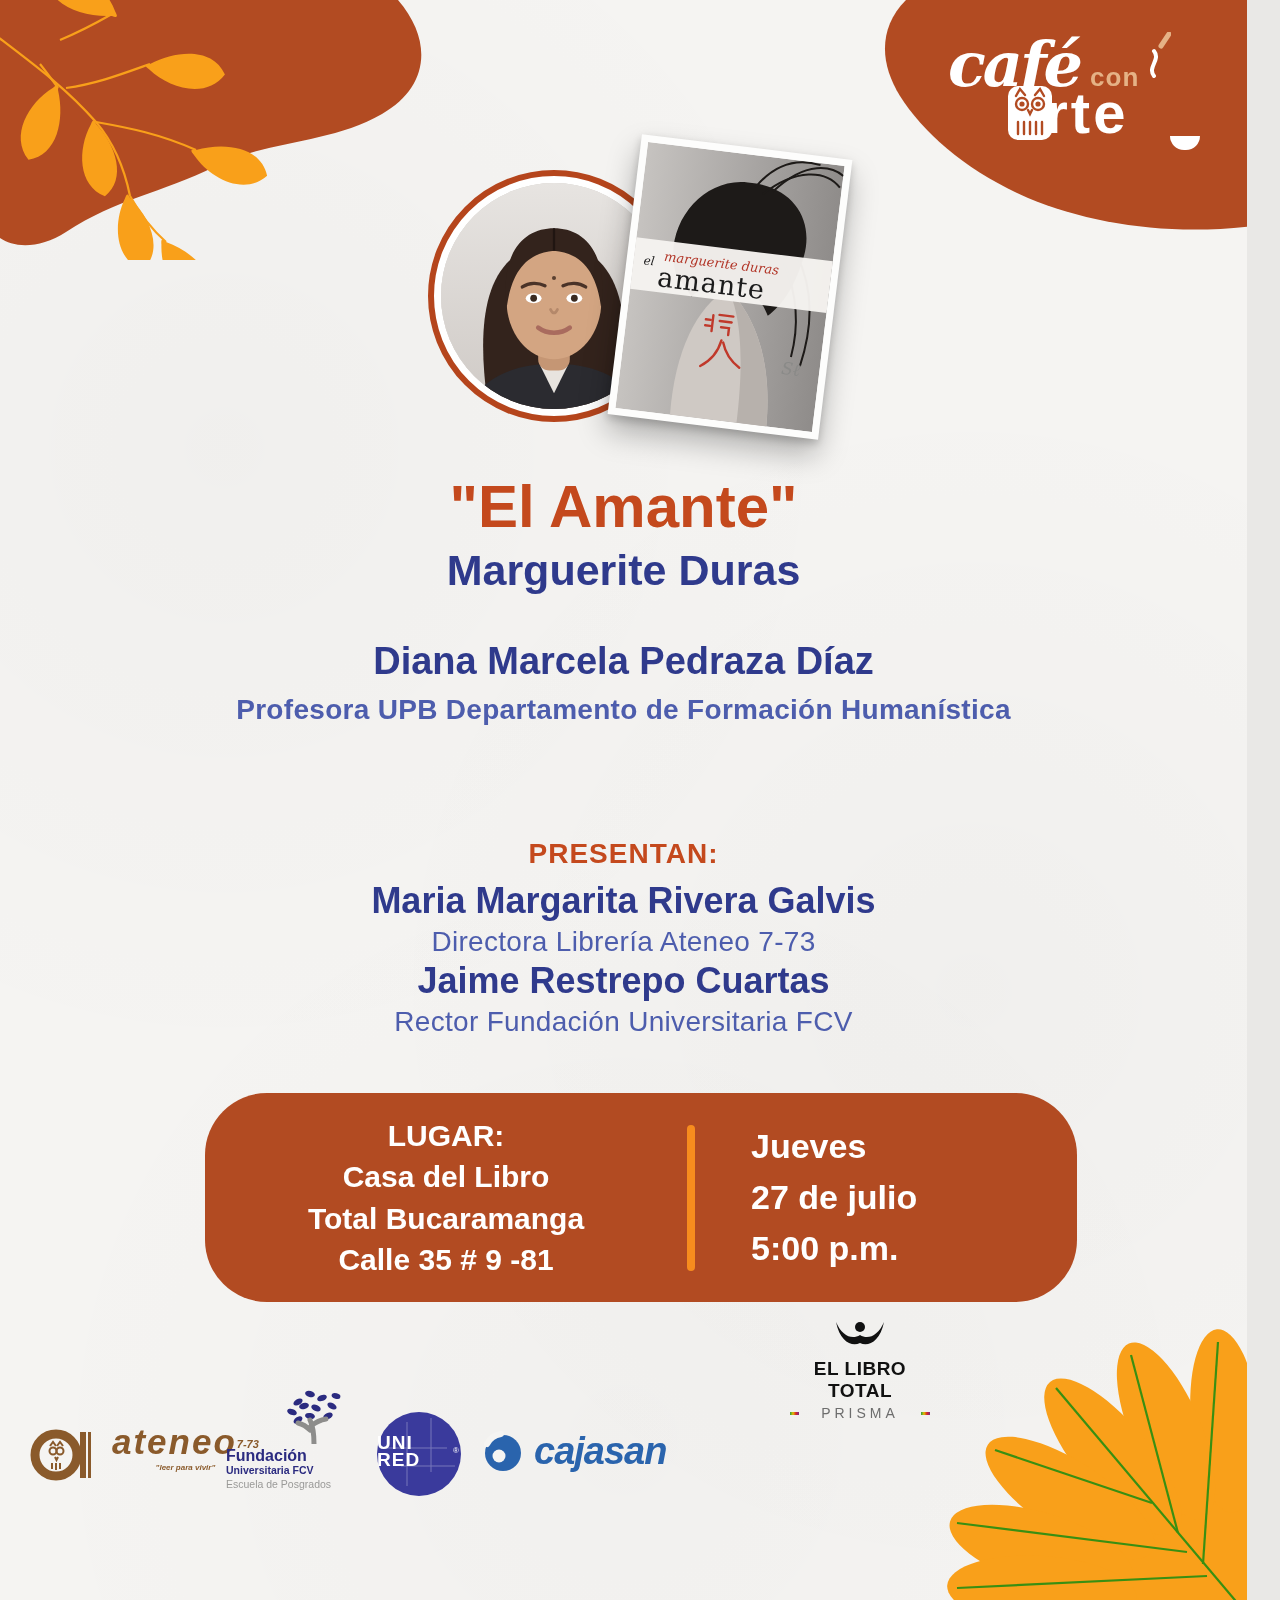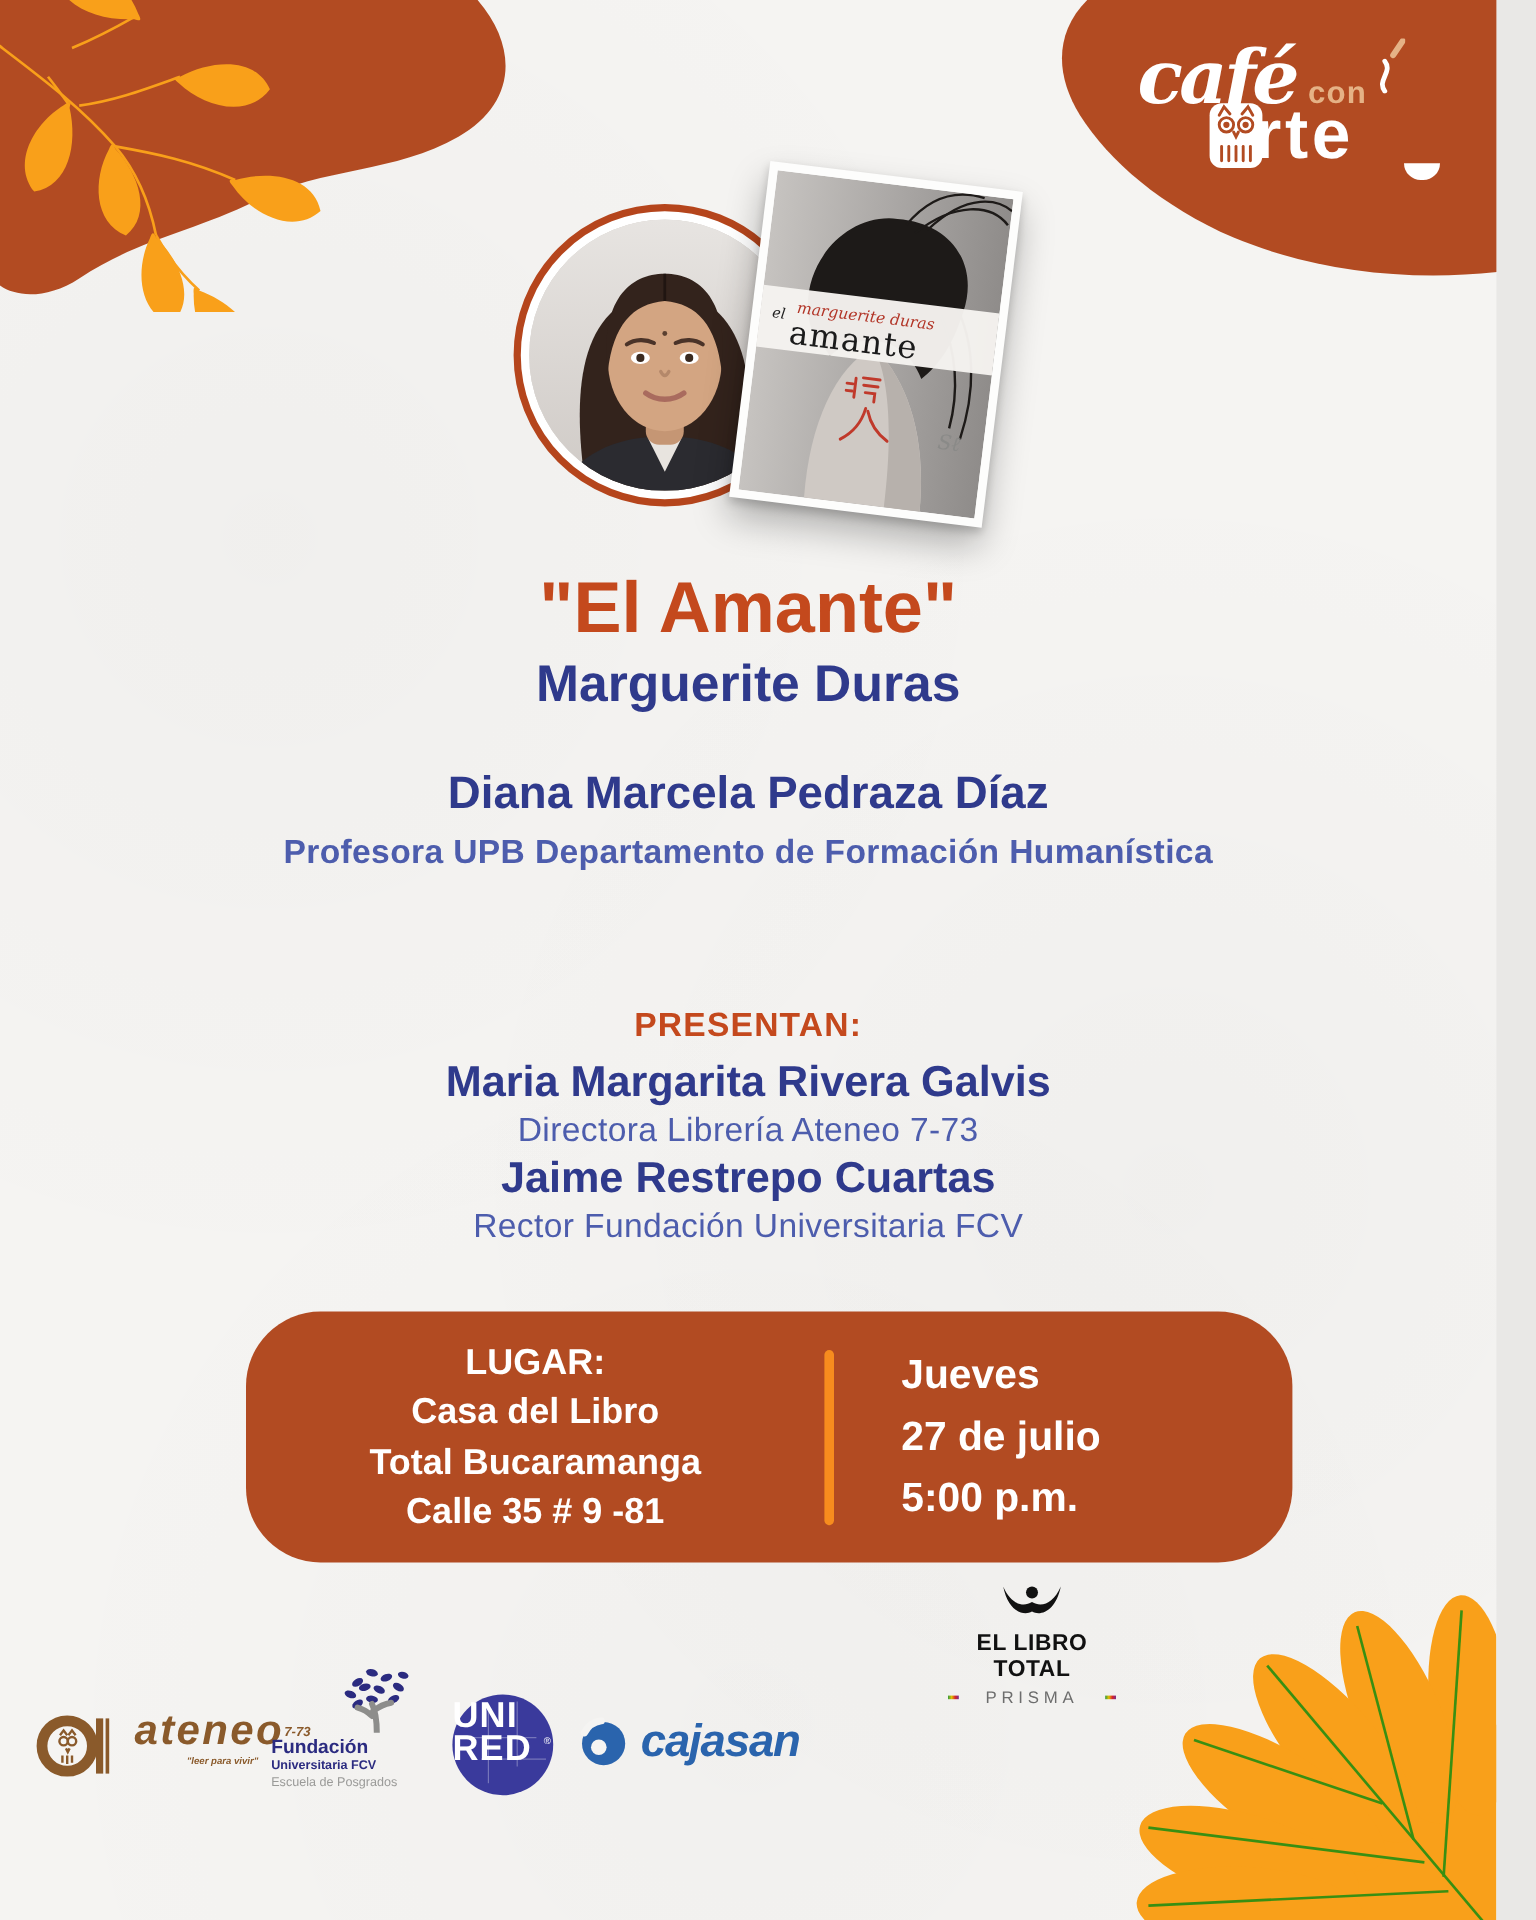--- a/index.html
+++ b/index.html
@@ -64,21 +64,21 @@
   .ateneo .txt{margin-left:20px;font-style:italic;}
   .ateneo .word{font-size:35px;font-weight:800;color:#8a5a2b;letter-spacing:2px;line-height:1;}
   .ateneo sup{font-size:11px;font-weight:800;color:#8a5a2b;}
   .ateneo .tag{font-size:8px;color:#8a5a2b;text-align:center;margin-top:4px;font-weight:700;}
   .fcv{left:226px;top:1386px;width:126px;}
   .fcv .tree{margin-left:54px;}
   .fcv .l1{font-size:16px;font-weight:800;color:#2b2b80;line-height:1;}
   .fcv .l2{font-size:10.5px;font-weight:800;color:#2b2b80;line-height:1.3;}
   .fcv .l3{font-size:10.5px;color:#9a9a98;line-height:1.2;}
   .unired{left:377px;top:1412px;width:84px;height:84px;border-radius:50%;background:#3a3a9c;position:absolute;}
-  .unired .un{position:absolute;left:0px;top:4px;color:#fff;font-weight:800;font-size:30px;line-height:.92;letter-spacing:1px;}
+  .unired .un{position:absolute;left:0px;top:22px;color:#fff;font-weight:800;font-size:19px;line-height:.92;letter-spacing:1px;}
   .unired .reg{position:absolute;right:2px;top:34px;color:#fff;font-size:8px;}
   .cajasan{left:482px;top:1430px;display:flex;align-items:center;}
   .cajasan .word{font-size:38px;font-weight:800;font-style:italic;color:#2a64ad;margin-left:10px;letter-spacing:-1px;}
   .camara{left:674px;top:1388px;width:116px;text-align:center;}
   .camara .ln{font-size:11.5px;font-weight:800;color:#4c4c4c;line-height:1.12;}
   .camara .tag{font-size:8px;color:#d8232a;margin-top:2px;}
   .elt{left:790px;top:1320px;width:140px;text-align:center;}
   .elt .name{font-size:19px;font-weight:900;color:#111;letter-spacing:.5px;margin-top:-2px;}
   .elt .prow{display:flex;align-items:center;justify-content:center;gap:22px;margin-top:3px;}
   .elt .bar{width:30px;height:3px;background:linear-gradient(90deg,#2e9b3e,#e3c000,#d8232a,#7b2d8b);}

